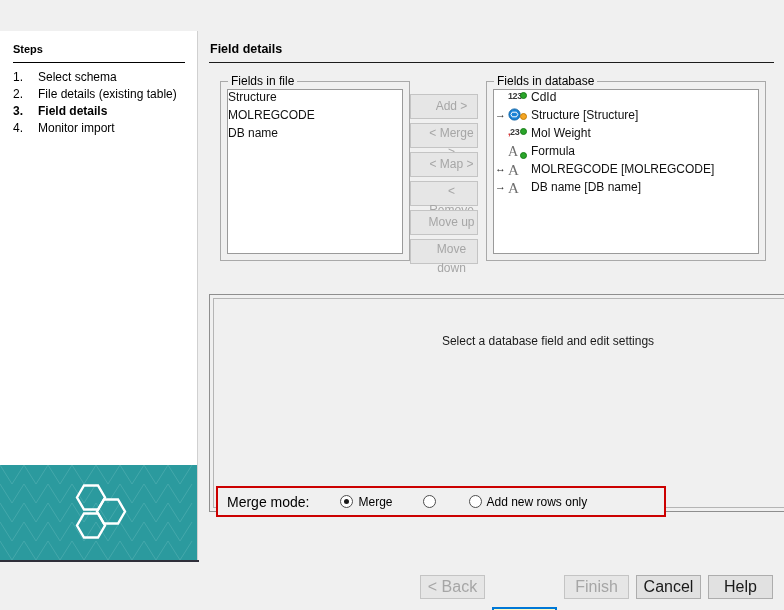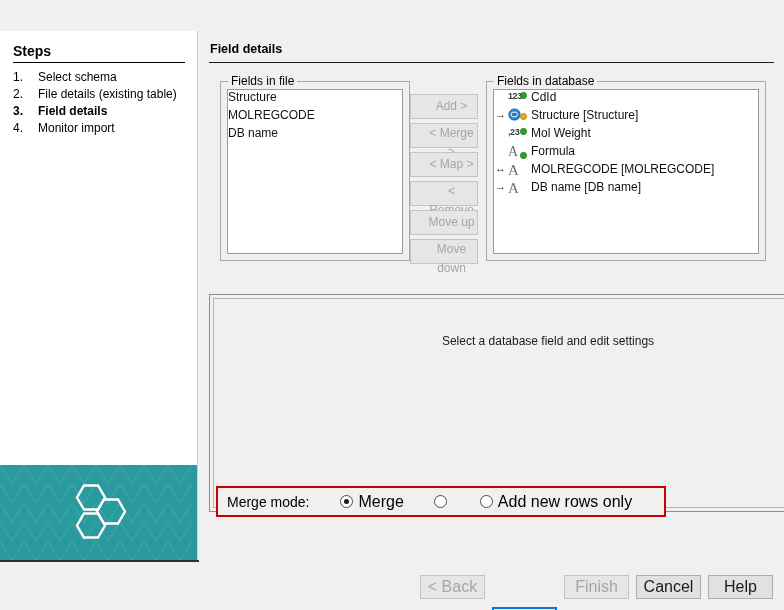--- a/index.html
+++ b/index.html
@@ -39,21 +39,21 @@
   #close-btn svg { display: block; }
 
   
   #sidebar {
     position: absolute; left: 0; top: 31px; width: 198px; height: 531px;
     background: #ffffff;
     border-right: 1px solid #d0d0d0;
   }
   #steps-title {
     position: absolute; left: 13px; top: 12px;
-    font-weight: bold; font-size: 14px; color: #000;
+    font-weight: bold; font-size: 11px; color: #000;
   }
   #steps-rule {
     position: absolute; left: 13px; top: 31px; width: 172px;
     border-bottom: 1px solid #000;
   }
   #steps-list {
     position: absolute; left: 13px; top: 38px; width: 180px;
   }
   .step-row {
     display: flex; line-height: 17px; font-size: 12px; color: #000;
@@ -189,21 +189,21 @@
     position: absolute; left: 216px; top: 486px; width: 450px; height: 31px;
     border: 2px solid #cc0000;
     background: #f0f0f0;
     display: flex; align-items: center;
   }
   #merge-mode .mm-label {
     margin-left: 9px; font-size: 14px; color: #000;
   }
   .radio-opt {
     display: flex; align-items: center; cursor: pointer;
-    font-size: 16px; color: #000;
+    font-size: 12px; color: #000;
   }
   .radio-dot {
     width: 13px; height: 13px; border-radius: 50%;
     border: 1px solid #4d4d4d; background: #fff;
     margin-right: 5px; position: relative; flex: 0 0 13px;
   }
   .radio-opt.checked .radio-dot::after {
     content: ""; position: absolute;
     left: 3px; top: 3px; width: 5px; height: 5px;
     border-radius: 50%; background: #1a1a1a;

